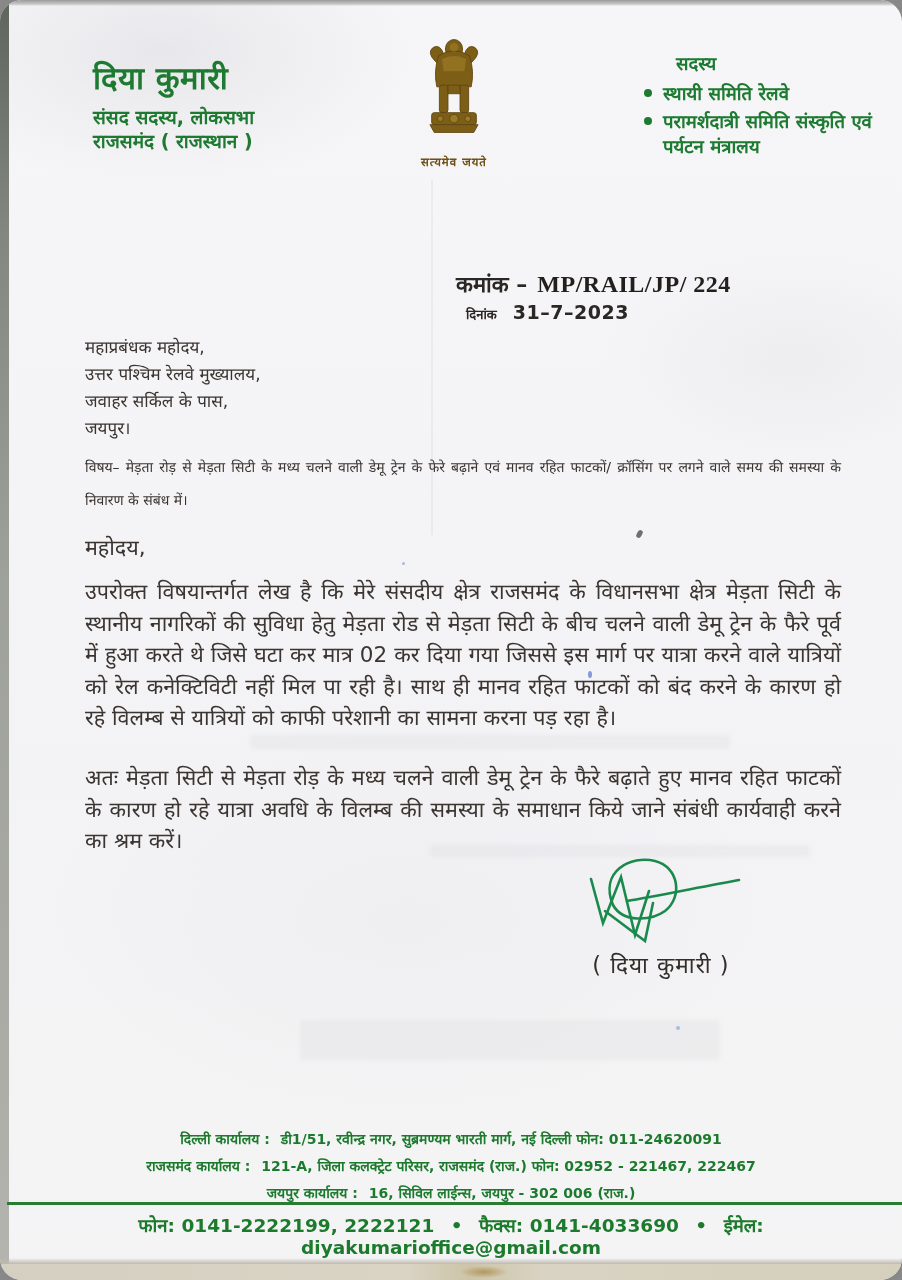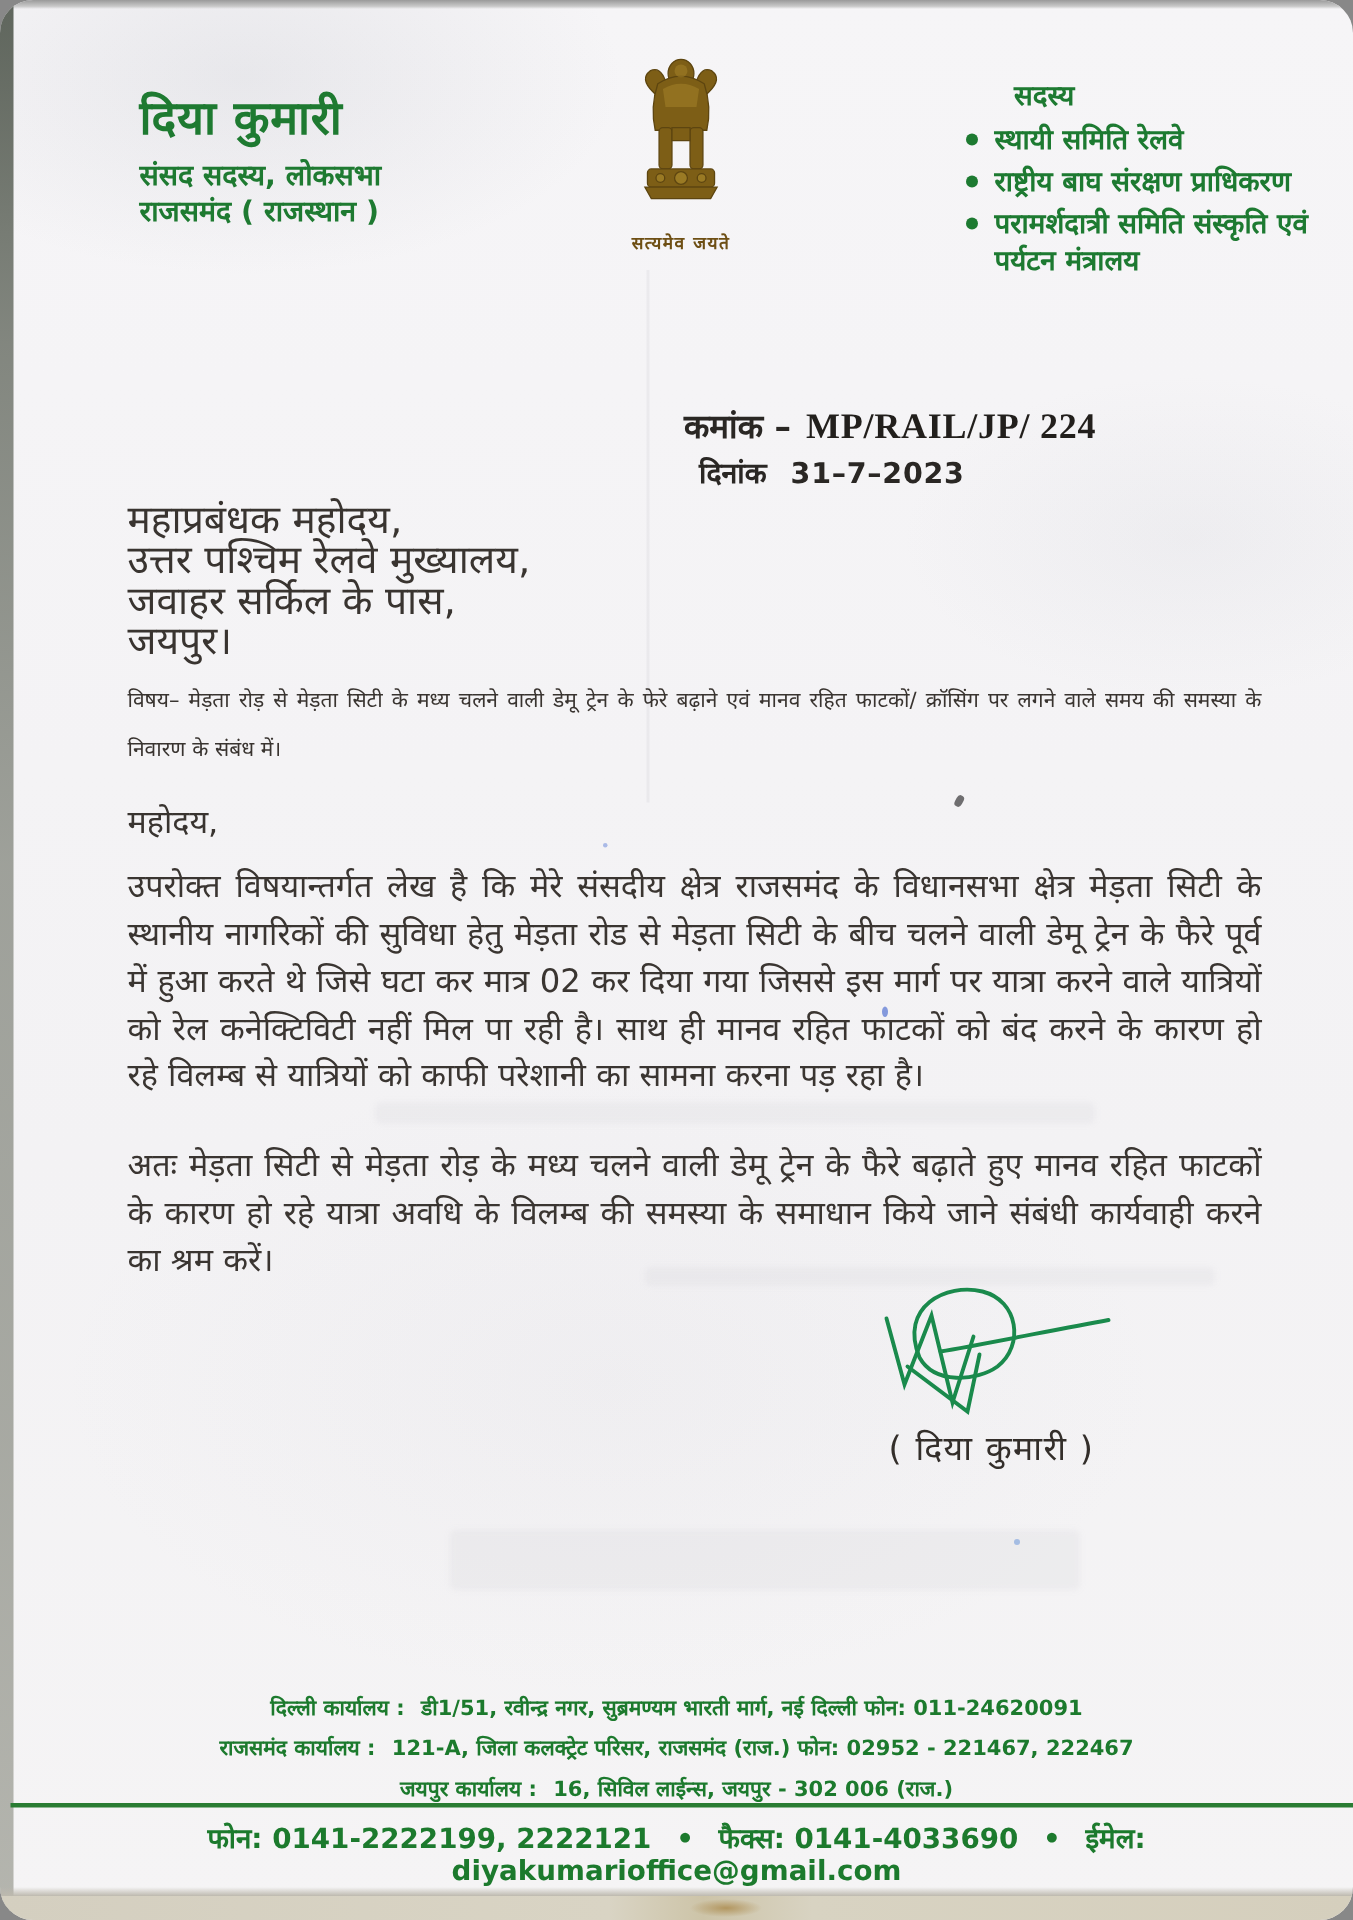--- a/index.html
+++ b/index.html
@@ -40,25 +40,25 @@
   .member-heading{font-size:18.5px;margin-left:32px;margin-bottom:6px;}
   .member-row{display:flex;gap:11px;line-height:25px;font-size:18.5px;margin-bottom:3px;}
   .member-dot{width:8px;height:8px;border-radius:50%;background:#1d7a31;flex:0 0 auto;margin-top:8px;}
 
   
   .ref{position:absolute;left:418px;top:268px;margin-left:38px;}
   .ref-row1{display:flex;align-items:baseline;gap:10px;}
   .ref-label{font-size:22px;font-weight:bold;color:#2a2724;}
   .ref-value{font-family:"Liberation Serif","DejaVu Serif",serif;font-size:24px;font-weight:bold;color:#221f1c;letter-spacing:.5px;}
   .ref-row2{display:flex;align-items:baseline;gap:16px;margin-top:3px;margin-left:10px;}
-  .date-label{font-size:19px;font-weight:bold;color:#2a2724;}
+  .date-label{font-size:13px;font-weight:bold;color:#2a2724;}
   .date-value{font-size:19px;font-weight:bold;color:#2a2724;letter-spacing:.5px;}
 
   
-  .recipient{position:absolute;left:85px;top:334px;font-size:26px;line-height:27px;color:#393430;font-weight:500;}
+  .recipient{position:absolute;left:85px;top:334px;font-size:17px;line-height:27px;color:#393430;font-weight:500;}
   .subject{position:absolute;left:85px;top:451px;width:756px;font-size:14px;line-height:33px;
     color:#393430;font-weight:400;text-align:justify;}
   .salutation{position:absolute;left:85px;top:532px;font-size:21.5px;color:#393430;font-weight:500;}
   .para{position:absolute;left:85px;width:756px;font-size:21.5px;line-height:31.5px;
     color:#3a3531;font-weight:500;text-align:justify;}
   .para1{top:576px;}
   .para2{top:762px;}
 
   
   .sig-block{position:absolute;left:556px;top:853px;width:210px;text-align:center;}
@@ -137,24 +137,20 @@
   </div>
 
   <div class="member">
     <div class="member-heading">सदस्य</div>
     <div class="member-row">
       <span class="member-dot"></span>
       <span>स्थायी समिति रेलवे</span>
     </div>
     <div class="member-row">
       <span class="member-dot"></span>
-      <span>राष्ट्रीय बाघ संरक्षण प्राधिकरण</span>
-    </div>
-    <div class="member-row">
-      <span class="member-dot"></span>
       <span>परामर्शदात्री समिति संस्कृति एवं पर्यटन मंत्रालय</span>
     </div>
   </div>
 
   <div class="ref">
     <div class="ref-row1">
       <span class="ref-label">कमांक –</span>
       <span class="ref-value">MP/RAIL/JP/ 224</span>
     </div>
     <div class="ref-row2">

